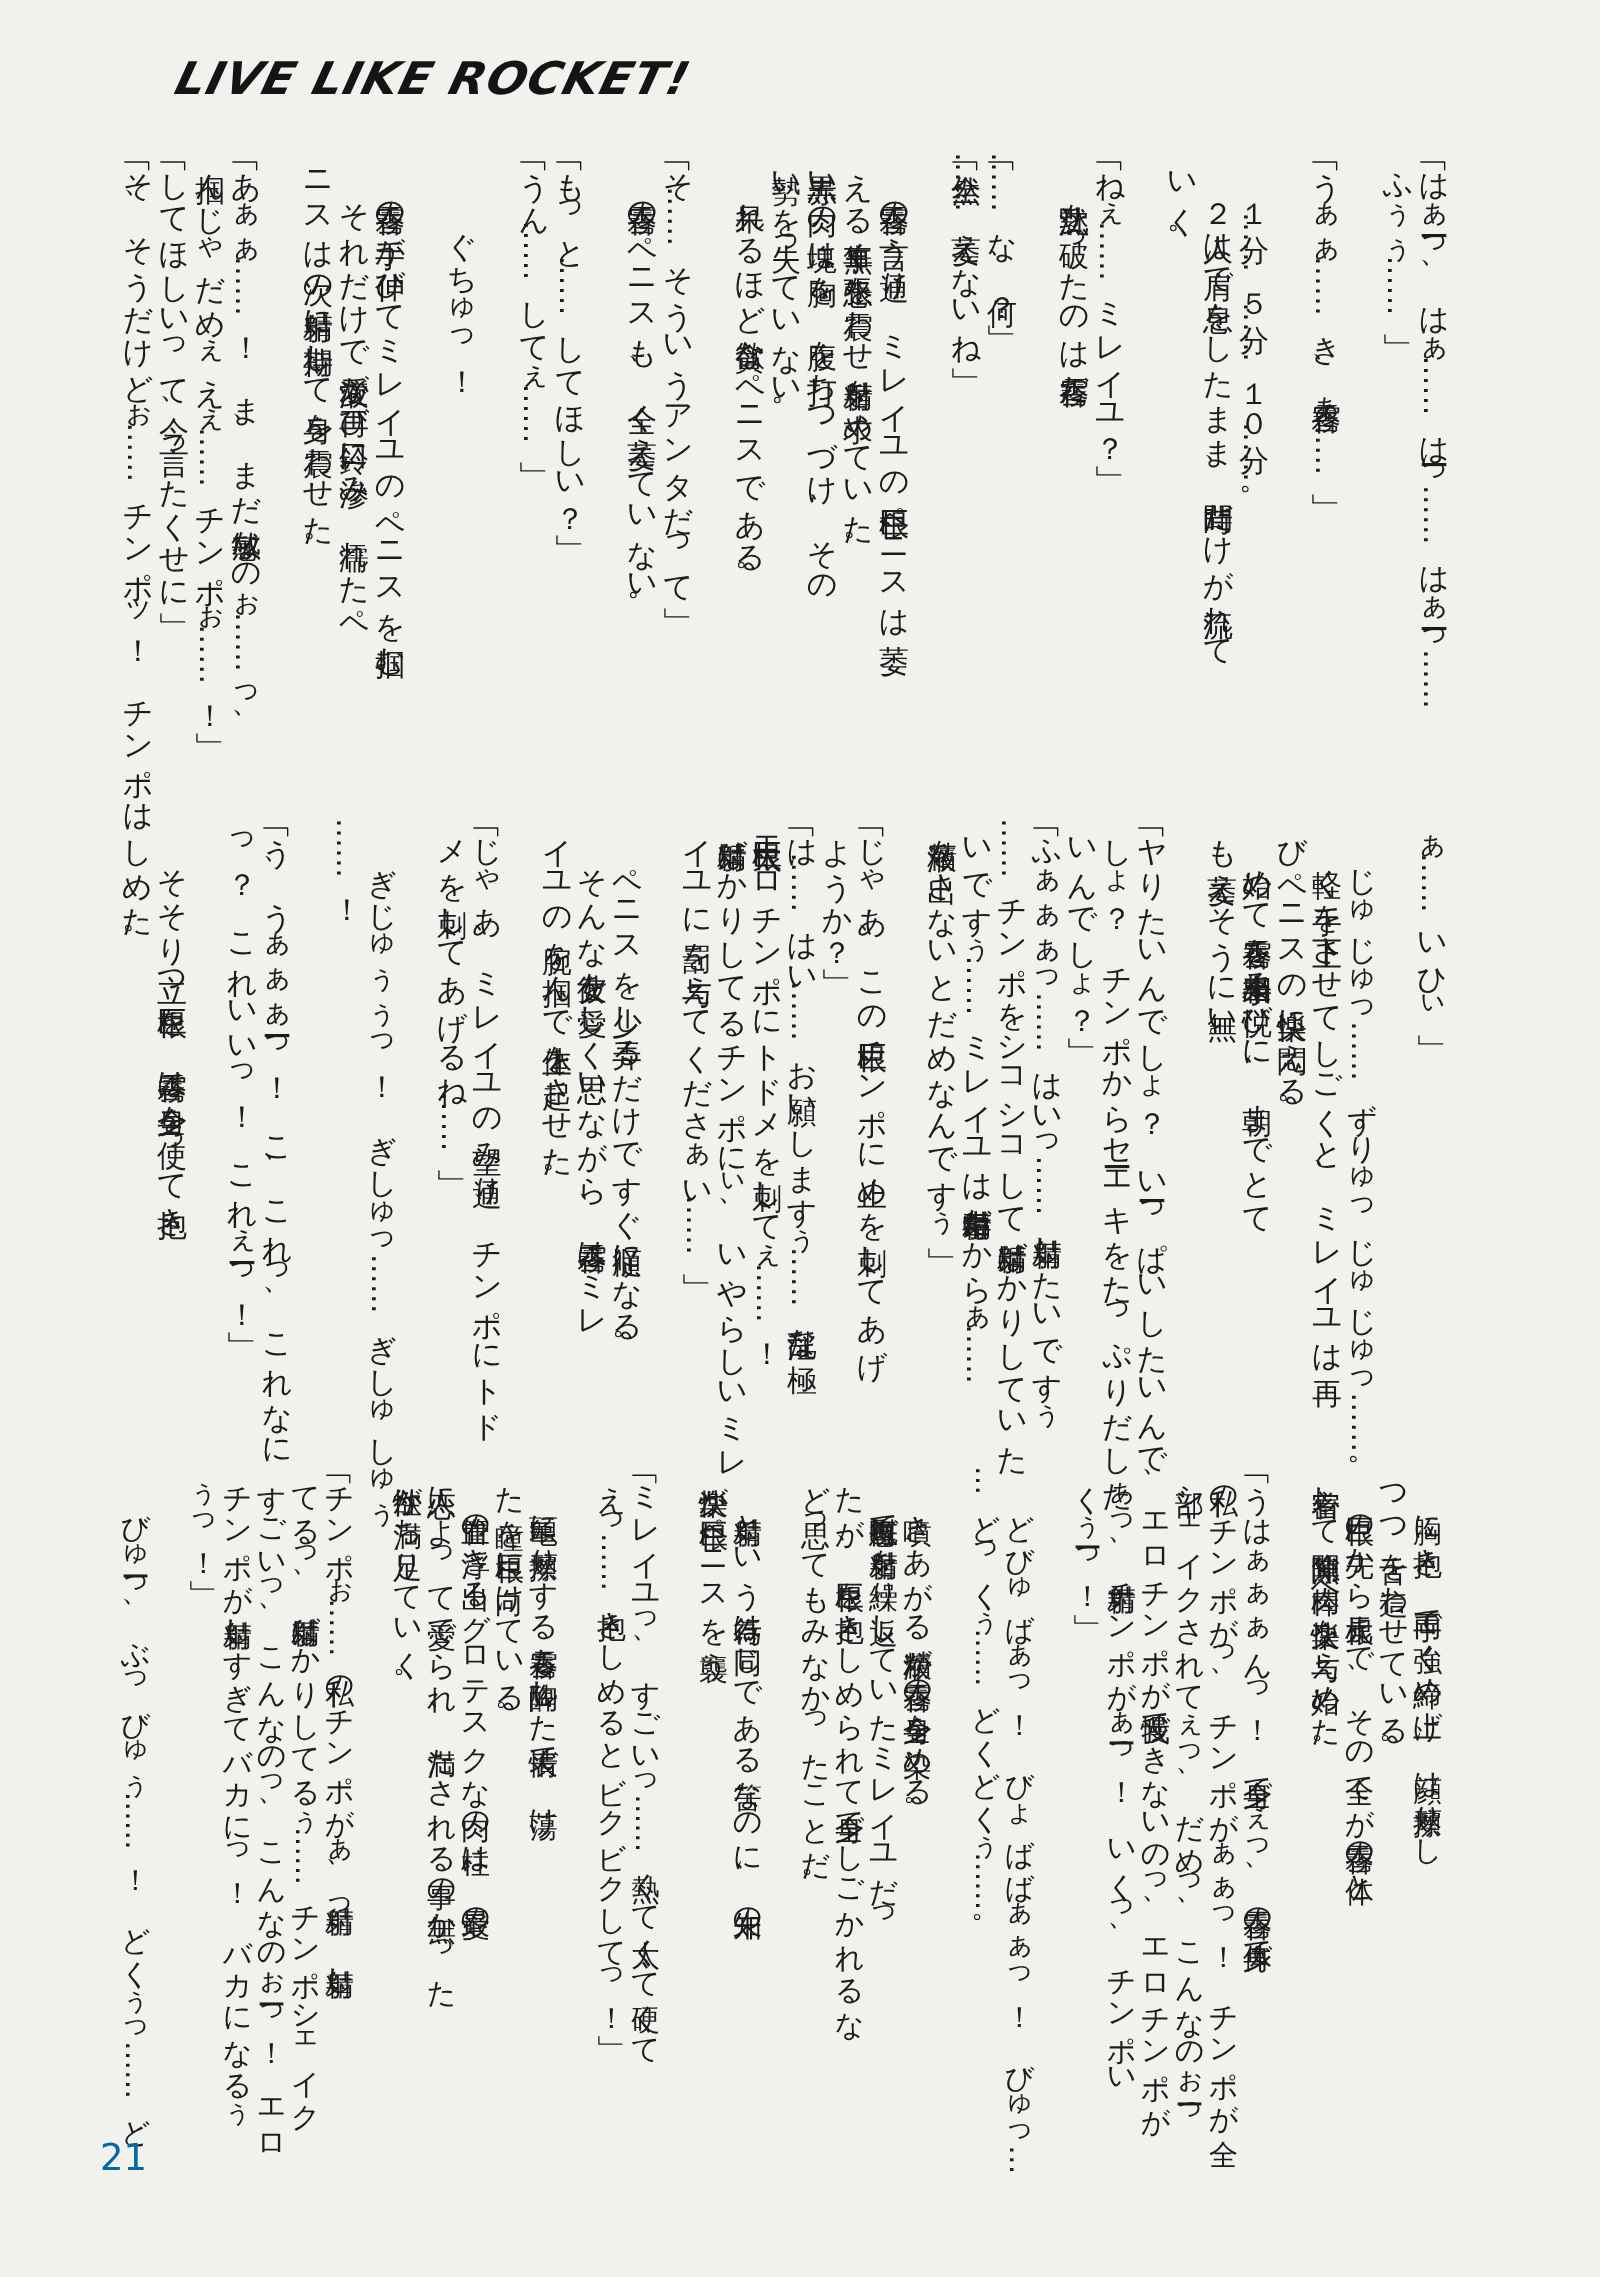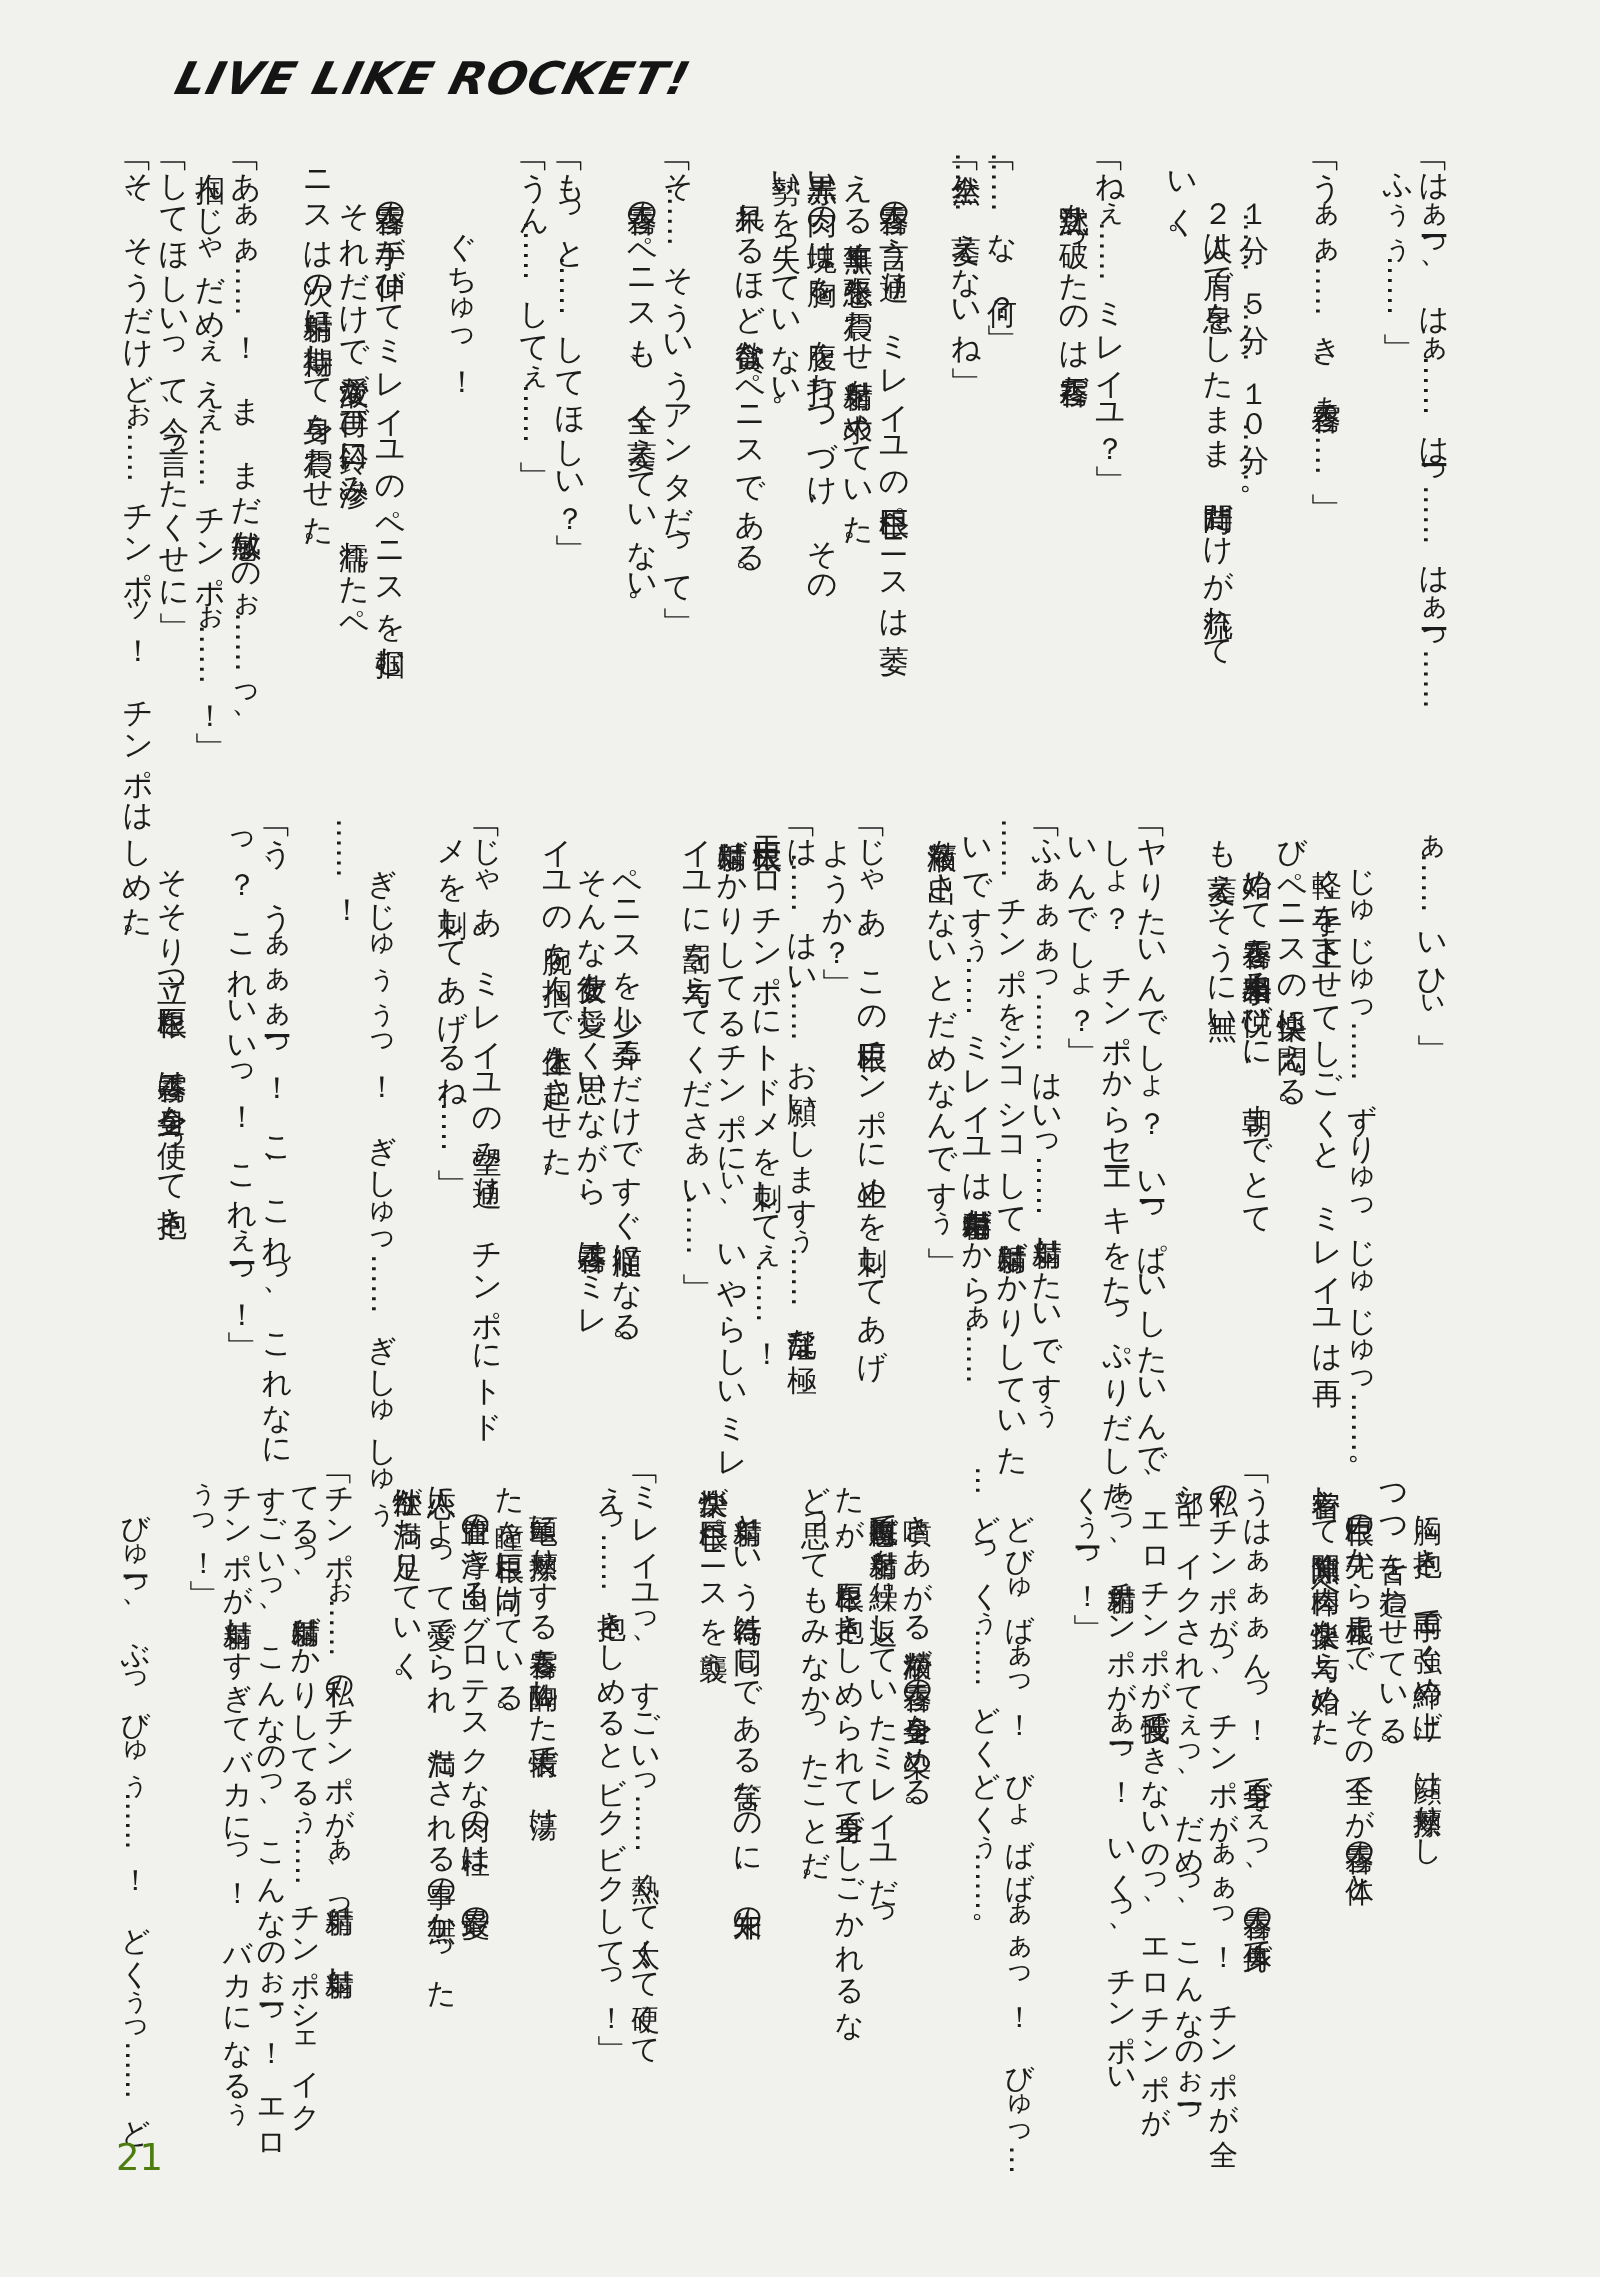--- a/index.html
+++ b/index.html
@@ -30,24 +30,24 @@
     writing-mode: vertical-rl;
     text-orientation: mixed;
     color: #1c1c1c;
   }
   #band-1 { top: 152px;  right: 148px; height: 648px; font-size: 30px; line-height: 36px; }
   #band-2 { top: 818px;  right: 150px; height: 650px; font-size: 30px; line-height: 35px; }
   #band-3 { top: 1466px; right: 155px; height: 662px; font-size: 29px; line-height: 34px; }
   .tcol { white-space: pre; }
   .page-number {
     position: absolute;
-    left: 116px;
+    left: 100px;
     top: 2136px;
     font-size: 37px;
-    color: #4d7c0f;
+    color: #0369a1;
   }
 </style>
 </head>
 <body>
 
 <div class="page">
   <div class="title">LIVE LIKE ROCKET!</div>
 
   <div id="band-1" class="band">
       <div class="tcol">「はぁーっ、はぁ……はーっ……はぁーっ……</div>

